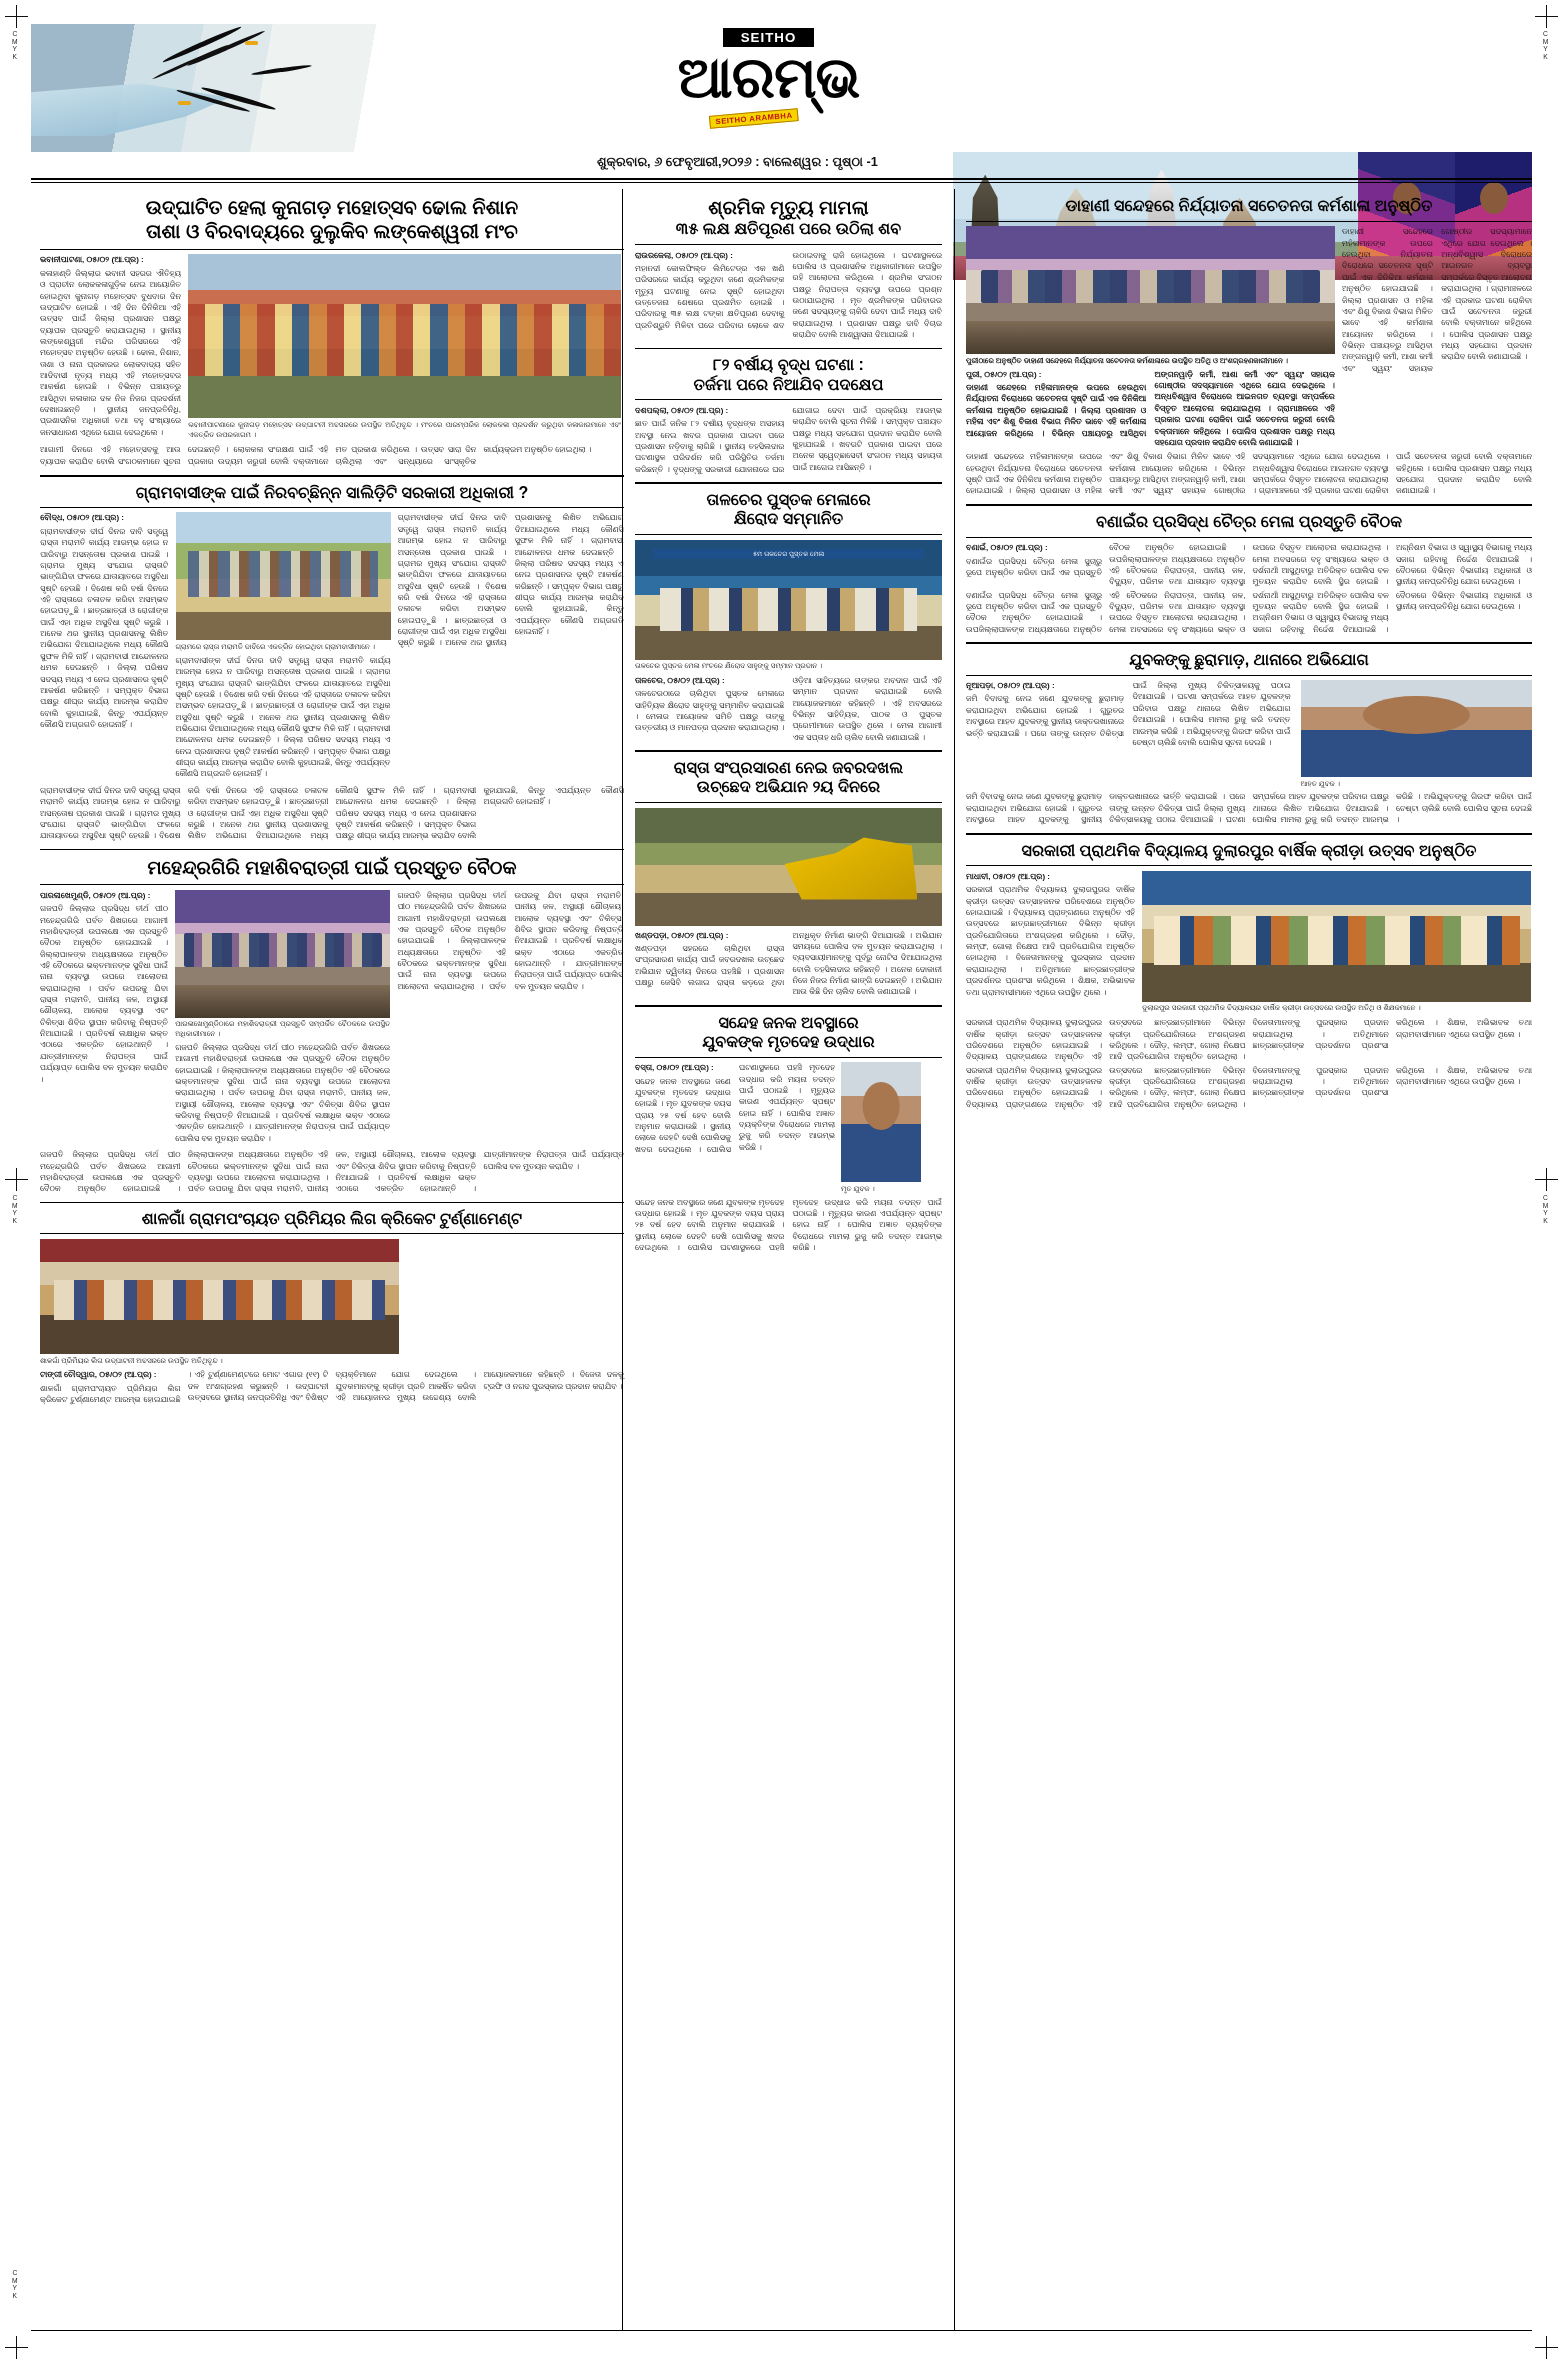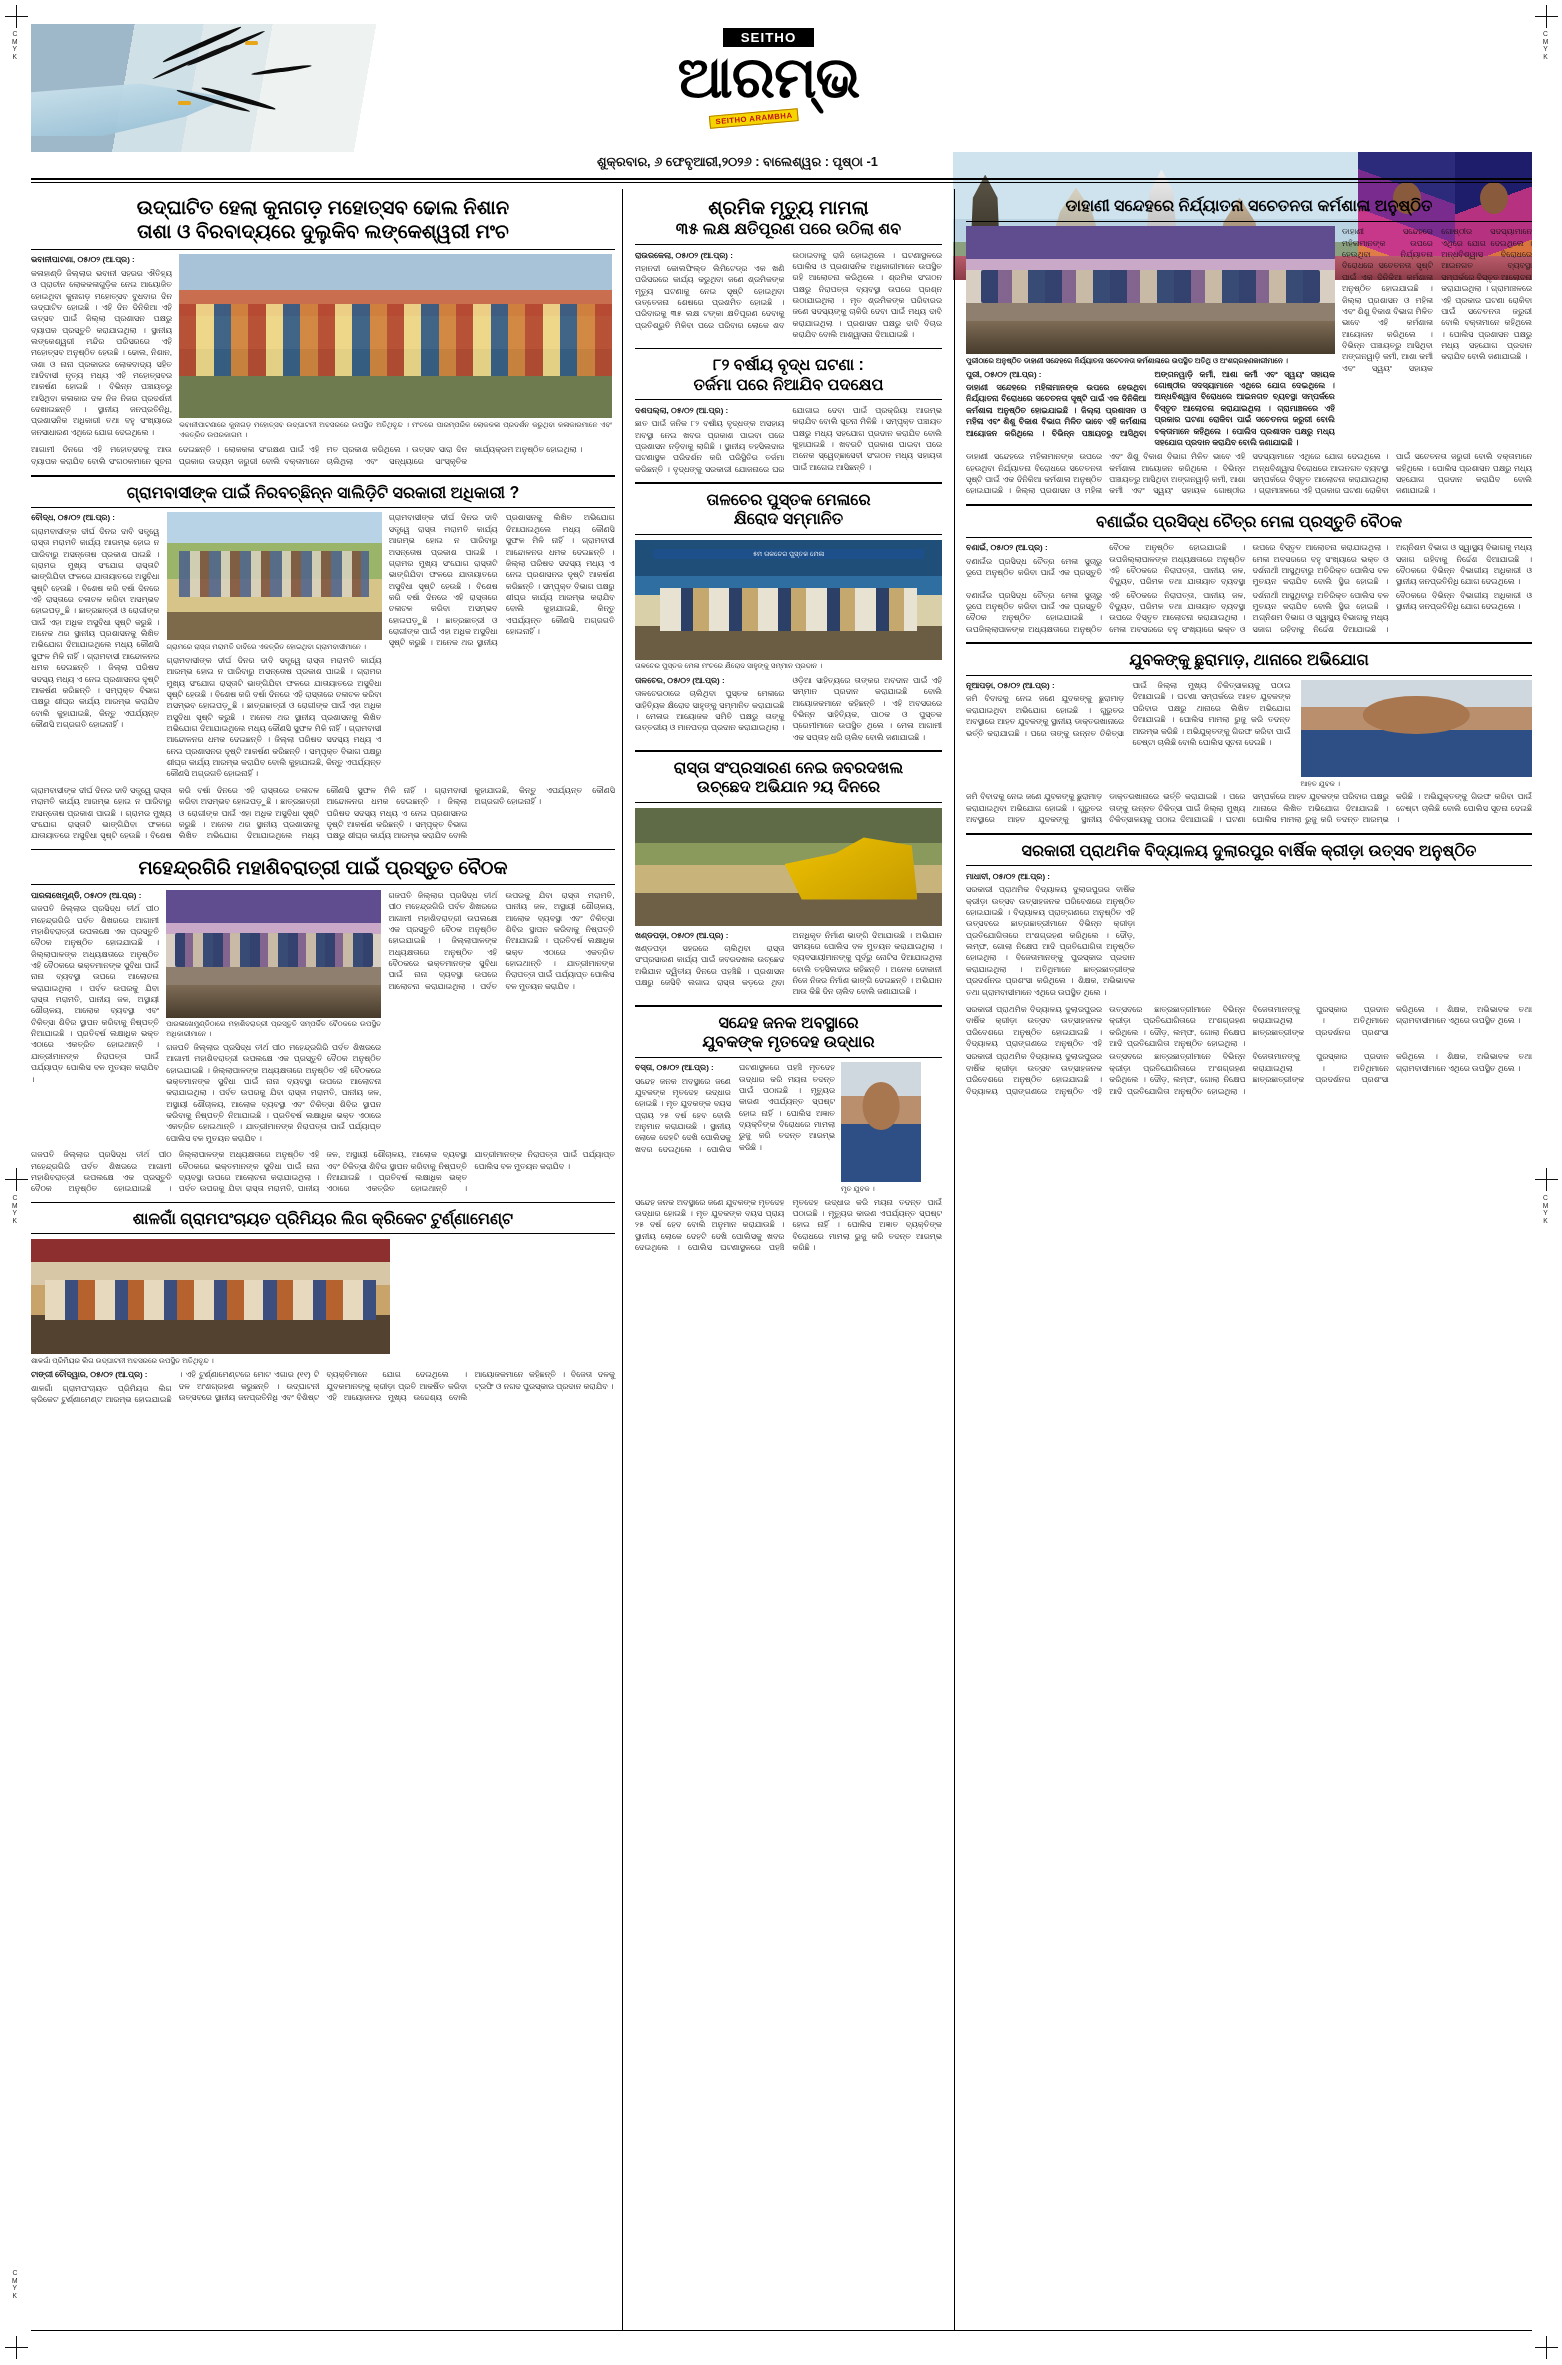--- a/index.html
+++ b/index.html
@@ -170,21 +170,21 @@
   </div>
 
   <div class="dateline">ଶୁକ୍ରବାର, ୬ ଫେବୃଆରୀ,୨୦୨୬ : ବାଲେଶ୍ୱର : ପୃଷ୍ଠା -1</div>
 
   <div style="position:absolute;left:31px;top:178px;width:1501px;height:1.5px;background:#000;"></div>
   <div style="position:absolute;left:31px;top:182px;width:1501px;height:0.5px;background:#000;"></div>
 
   <div class="rule-v" style="left:622px;top:189px;height:2141px;"></div>
   <div class="rule-v" style="left:954px;top:189px;height:2141px;"></div>
 
-  <div class="col" style="left:31px;top:189px;width:584px;">
+  <div class="col" style="left:40px;top:189px;width:584px;">
 
     <div>
       <div class="headline h-xl" style="margin-top:7.2px;">ଉଦ୍‌ଘାଟିତ ହେଲା କୁନାଗଡ଼ ମହୋତ୍ସବ ଢୋଲ ନିଶାନ</div>
       <div class="headline h-xl">ତାଶା ଓ ବିରବାଦ୍ୟରେ ଦୁଲୁକିବ ଲଙ୍କେଶ୍ୱରୀ ମଂଚ</div>
       <div class="rule-h thin" style="margin:5.1px 0 5.1px;"></div>
 
       <div style="display:flex;gap:7.2px;">
         <div style="width:141px;">
           <div class="body">
             <p><b>ଭବାନୀପାଟଣା, ୦୫/୦୨ (ଆ.ପ୍ର) :</b></p>
@@ -430,20 +430,24 @@
       <div class="headline h-md">ସରକାରୀ ପ୍ରାଥମିକ ବିଦ୍ୟାଳୟ ଦୁଲାରପୁର ବାର୍ଷିକ କ୍ରୀଡ଼ା ଉତ୍ସବ ଅନୁଷ୍ଠିତ</div>
       <div class="rule-h thin" style="margin:5.1px 0 5.1px;"></div>
 
       <div style="display:flex;gap:7.2px;">
         <div style="width:169px;">
           <div class="body">
             <p><b>ମାଧାବୀ, ୦୫/୦୨ (ଆ.ପ୍ର) :</b></p>
             <p>ସରକାରୀ ପ୍ରାଥମିକ ବିଦ୍ୟାଳୟ ଦୁଲାରପୁରର ବାର୍ଷିକ କ୍ରୀଡ଼ା ଉତ୍ସବ ଉତ୍ସାହଜନକ ପରିବେଶରେ ଅନୁଷ୍ଠିତ ହୋଇଯାଇଛି । ବିଦ୍ୟାଳୟ ପ୍ରାଙ୍ଗଣରେ ଅନୁଷ୍ଠିତ ଏହି ଉତ୍ସବରେ ଛାତ୍ରଛାତ୍ରୀମାନେ ବିଭିନ୍ନ କ୍ରୀଡ଼ା ପ୍ରତିଯୋଗିତାରେ ଅଂଶଗ୍ରହଣ କରିଥିଲେ । ଦୌଡ଼, ଲମ୍ଫ, ଗୋଲା ନିକ୍ଷେପ ଆଦି ପ୍ରତିଯୋଗିତା ଅନୁଷ୍ଠିତ ହୋଇଥିଲା । ବିଜେତାମାନଙ୍କୁ ପୁରସ୍କାର ପ୍ରଦାନ କରାଯାଇଥିଲା । ଅତିଥିମାନେ ଛାତ୍ରଛାତ୍ରୀଙ୍କ ପ୍ରଦର୍ଶନର ପ୍ରଶଂସା କରିଥିଲେ । ଶିକ୍ଷକ, ଅଭିଭାବକ ତଥା ଗ୍ରାମବାସୀମାନେ ଏଥିରେ ଉପସ୍ଥିତ ଥିଲେ ।</p>
           </div>
         </div>
+        <div style="width:389px;">
+          <div class="photo ph-sports" style="height:131px;"></div>
+          <div class="caption">ଦୁଲାରପୁର ସରକାରୀ ପ୍ରାଥମିକ ବିଦ୍ୟାଳୟର ବାର୍ଷିକ କ୍ରୀଡ଼ା ଉତ୍ସବରେ ଉପସ୍ଥିତ ଅତିଥି ଓ ଶିକ୍ଷକମାନେ ।</div>
+        </div>
       </div>
       <div class="body cols4" style="margin-top:4.1px;">
         <p>ସରକାରୀ ପ୍ରାଥମିକ ବିଦ୍ୟାଳୟ ଦୁଲାରପୁରର ବାର୍ଷିକ କ୍ରୀଡ଼ା ଉତ୍ସବ ଉତ୍ସାହଜନକ ପରିବେଶରେ ଅନୁଷ୍ଠିତ ହୋଇଯାଇଛି । ବିଦ୍ୟାଳୟ ପ୍ରାଙ୍ଗଣରେ ଅନୁଷ୍ଠିତ ଏହି ଉତ୍ସବରେ ଛାତ୍ରଛାତ୍ରୀମାନେ ବିଭିନ୍ନ କ୍ରୀଡ଼ା ପ୍ରତିଯୋଗିତାରେ ଅଂଶଗ୍ରହଣ କରିଥିଲେ । ଦୌଡ଼, ଲମ୍ଫ, ଗୋଲା ନିକ୍ଷେପ ଆଦି ପ୍ରତିଯୋଗିତା ଅନୁଷ୍ଠିତ ହୋଇଥିଲା । ବିଜେତାମାନଙ୍କୁ ପୁରସ୍କାର ପ୍ରଦାନ କରାଯାଇଥିଲା । ଅତିଥିମାନେ ଛାତ୍ରଛାତ୍ରୀଙ୍କ ପ୍ରଦର୍ଶନର ପ୍ରଶଂସା କରିଥିଲେ । ଶିକ୍ଷକ, ଅଭିଭାବକ ତଥା ଗ୍ରାମବାସୀମାନେ ଏଥିରେ ଉପସ୍ଥିତ ଥିଲେ ।</p>
       </div>
       <div class="body cols4" style="margin-top:2px;">
         <p>ସରକାରୀ ପ୍ରାଥମିକ ବିଦ୍ୟାଳୟ ଦୁଲାରପୁରର ବାର୍ଷିକ କ୍ରୀଡ଼ା ଉତ୍ସବ ଉତ୍ସାହଜନକ ପରିବେଶରେ ଅନୁଷ୍ଠିତ ହୋଇଯାଇଛି । ବିଦ୍ୟାଳୟ ପ୍ରାଙ୍ଗଣରେ ଅନୁଷ୍ଠିତ ଏହି ଉତ୍ସବରେ ଛାତ୍ରଛାତ୍ରୀମାନେ ବିଭିନ୍ନ କ୍ରୀଡ଼ା ପ୍ରତିଯୋଗିତାରେ ଅଂଶଗ୍ରହଣ କରିଥିଲେ । ଦୌଡ଼, ଲମ୍ଫ, ଗୋଲା ନିକ୍ଷେପ ଆଦି ପ୍ରତିଯୋଗିତା ଅନୁଷ୍ଠିତ ହୋଇଥିଲା । ବିଜେତାମାନଙ୍କୁ ପୁରସ୍କାର ପ୍ରଦାନ କରାଯାଇଥିଲା । ଅତିଥିମାନେ ଛାତ୍ରଛାତ୍ରୀଙ୍କ ପ୍ରଦର୍ଶନର ପ୍ରଶଂସା କରିଥିଲେ । ଶିକ୍ଷକ, ଅଭିଭାବକ ତଥା ଗ୍ରାମବାସୀମାନେ ଏଥିରେ ଉପସ୍ଥିତ ଥିଲେ ।</p>
       </div>
     </div>
   </div>
 

